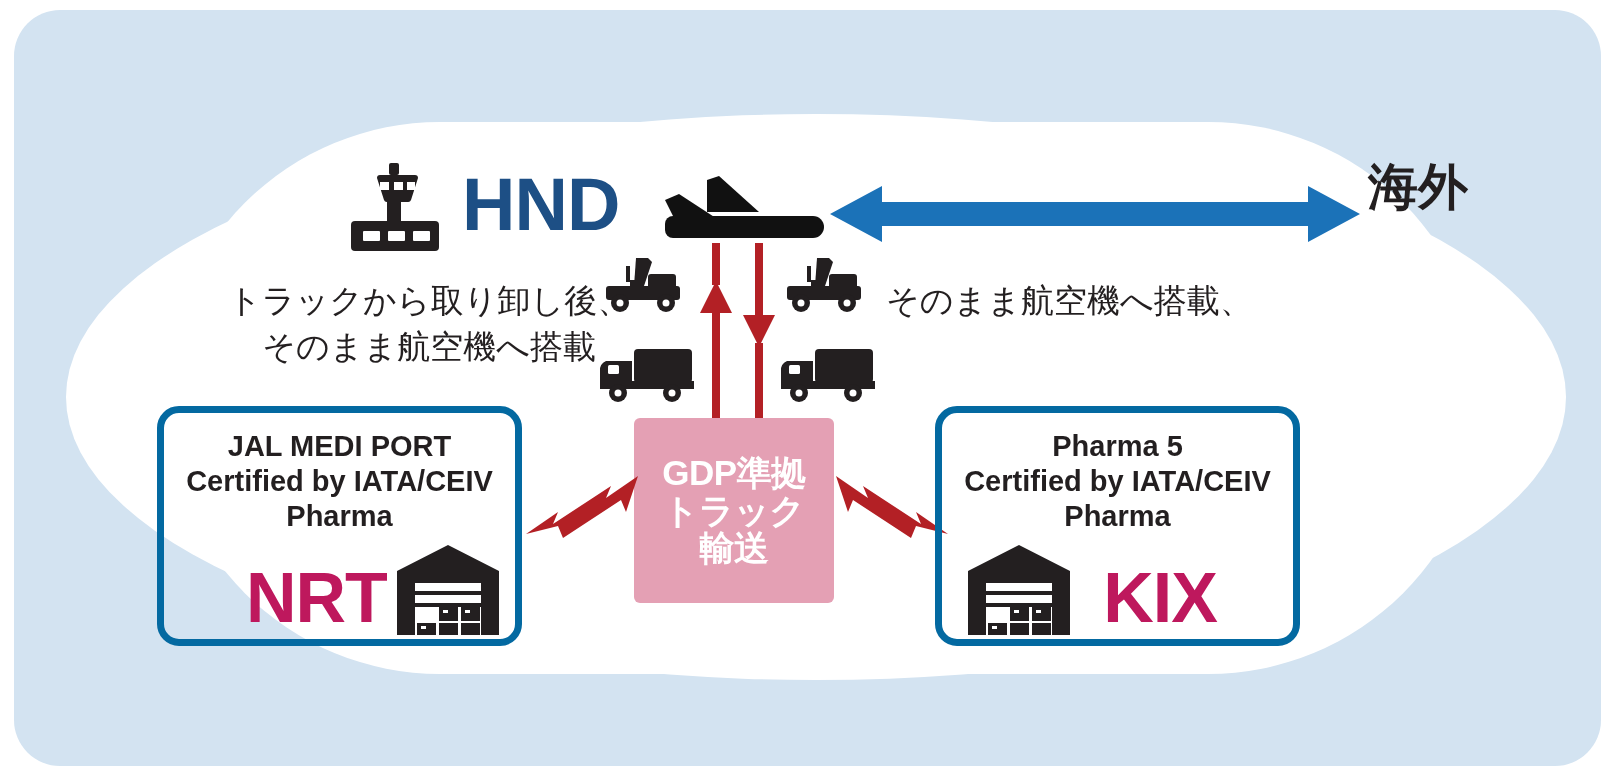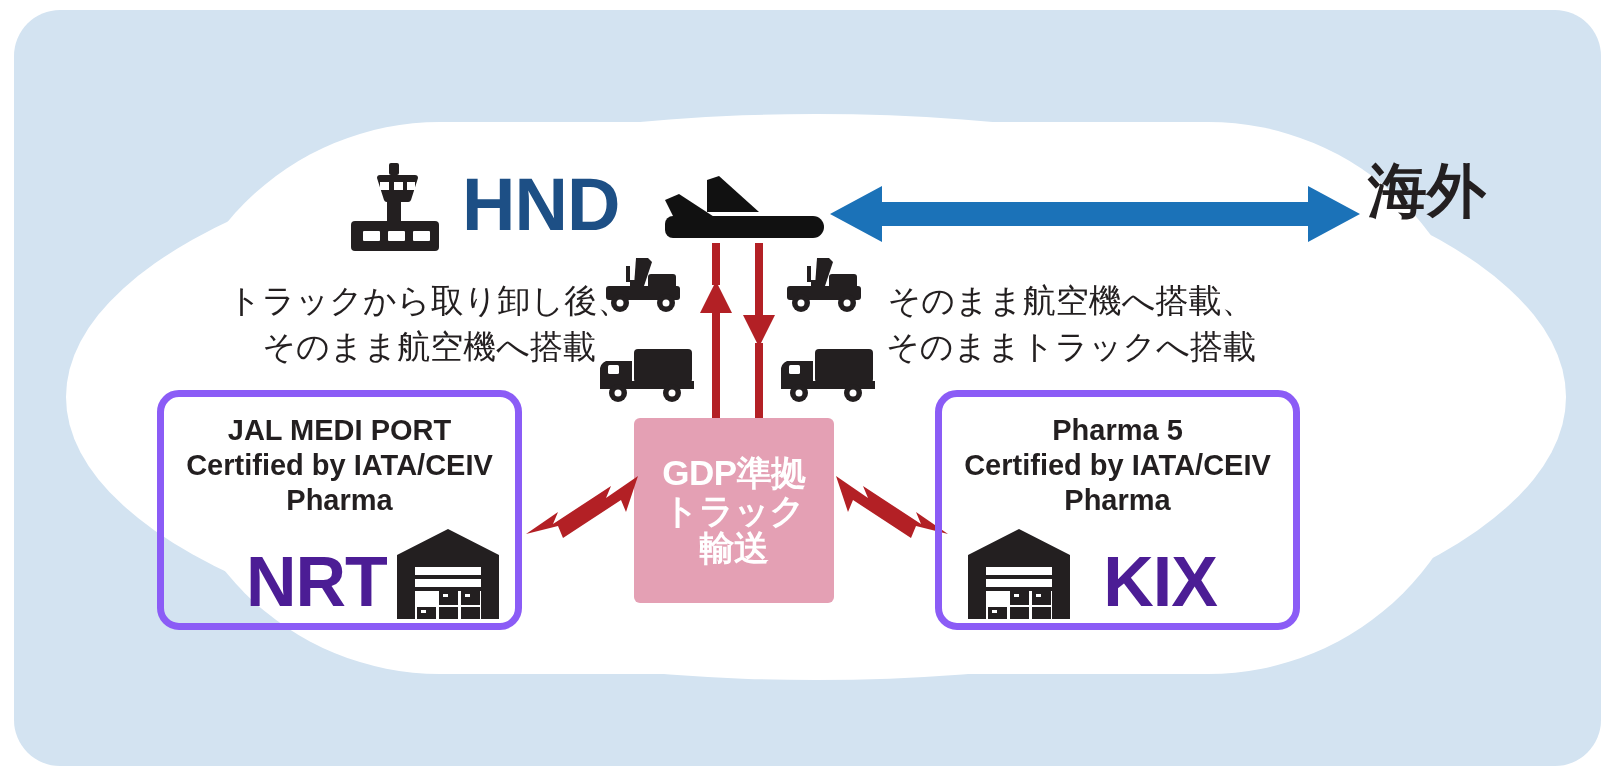--- a/index.html
+++ b/index.html
@@ -91,21 +91,21 @@
     position: absolute;
     left: 830px;
     top: 186px;
     width: 530px;
     height: 56px;
   }
   .overseas-label {
     position: absolute;
     left: 1368px;
     top: 162px;
-    font-size: 59px;
+    font-size: 50px;
     font-weight: bold;
     color: #231f20;
     line-height: 1;
     white-space: nowrap;
   }
 
   
   .caption {
     position: absolute;
     font-size: 33px;
@@ -161,24 +161,24 @@
     font-size: 35px;
     font-weight: bold;
     line-height: 1.07;
     white-space: nowrap;
     letter-spacing: -0.5px;
   }
 
   
   .fac-box {
     position: absolute;
-    top: 390px;
+    top: 406px;
     width: 365px;
     height: 240px;
-    border: 7px solid #8b5cf6;
+    border: 7px solid #0369a1;
     border-radius: 22px;
     box-sizing: border-box;
     background: transparent;
   }
   .fac-left  { left: 157px; }
   .fac-right { left: 935px; }
 
   .fac-head {
     position: absolute;
     top: 16px;
@@ -190,21 +190,21 @@
     color: #231f20;
     line-height: 1.2;
     white-space: nowrap;
   }
 
   .fac-code {
     position: absolute;
     bottom: 6px;
     font-size: 70px;
     font-weight: bold;
-    color: #4c1d95;
+    color: #be185d;
     line-height: 1;
     letter-spacing: -1px;
   }
   .code-nrt { left: 82px; }
   .code-kix { right: 76px; }
 
   .wh-icon {
     position: absolute;
     bottom: 4px;
     width: 106px;
@@ -274,21 +274,20 @@
 
   <div class="overseas-label">海外</div>
 
   <div class="caption caption-left">
     <div>トラックから取り卸し後、</div>
     <div>そのまま航空機へ搭載</div>
   </div>
 
   <div class="caption caption-right">
     <div>そのまま航空機へ搭載、</div>
-    <div>そのままトラックへ搭載</div>
   </div>
 
   <div class="veh tug-l">
     <svg viewBox="0 0 86 58" width="86" height="58">
       <g fill="#231f20">
         <path d="M36 2 L48 2 L52 6 L44 30 L34 30 Z"></path>
         <path d="M26 10 h4 v16 h-4 z"></path>
         <path d="M30 24 h14 v10 h-14 z"></path>
         <rect x="48" y="18" width="28" height="16" rx="3"></rect>
         <rect x="6" y="30" width="74" height="14" rx="3"></rect>

